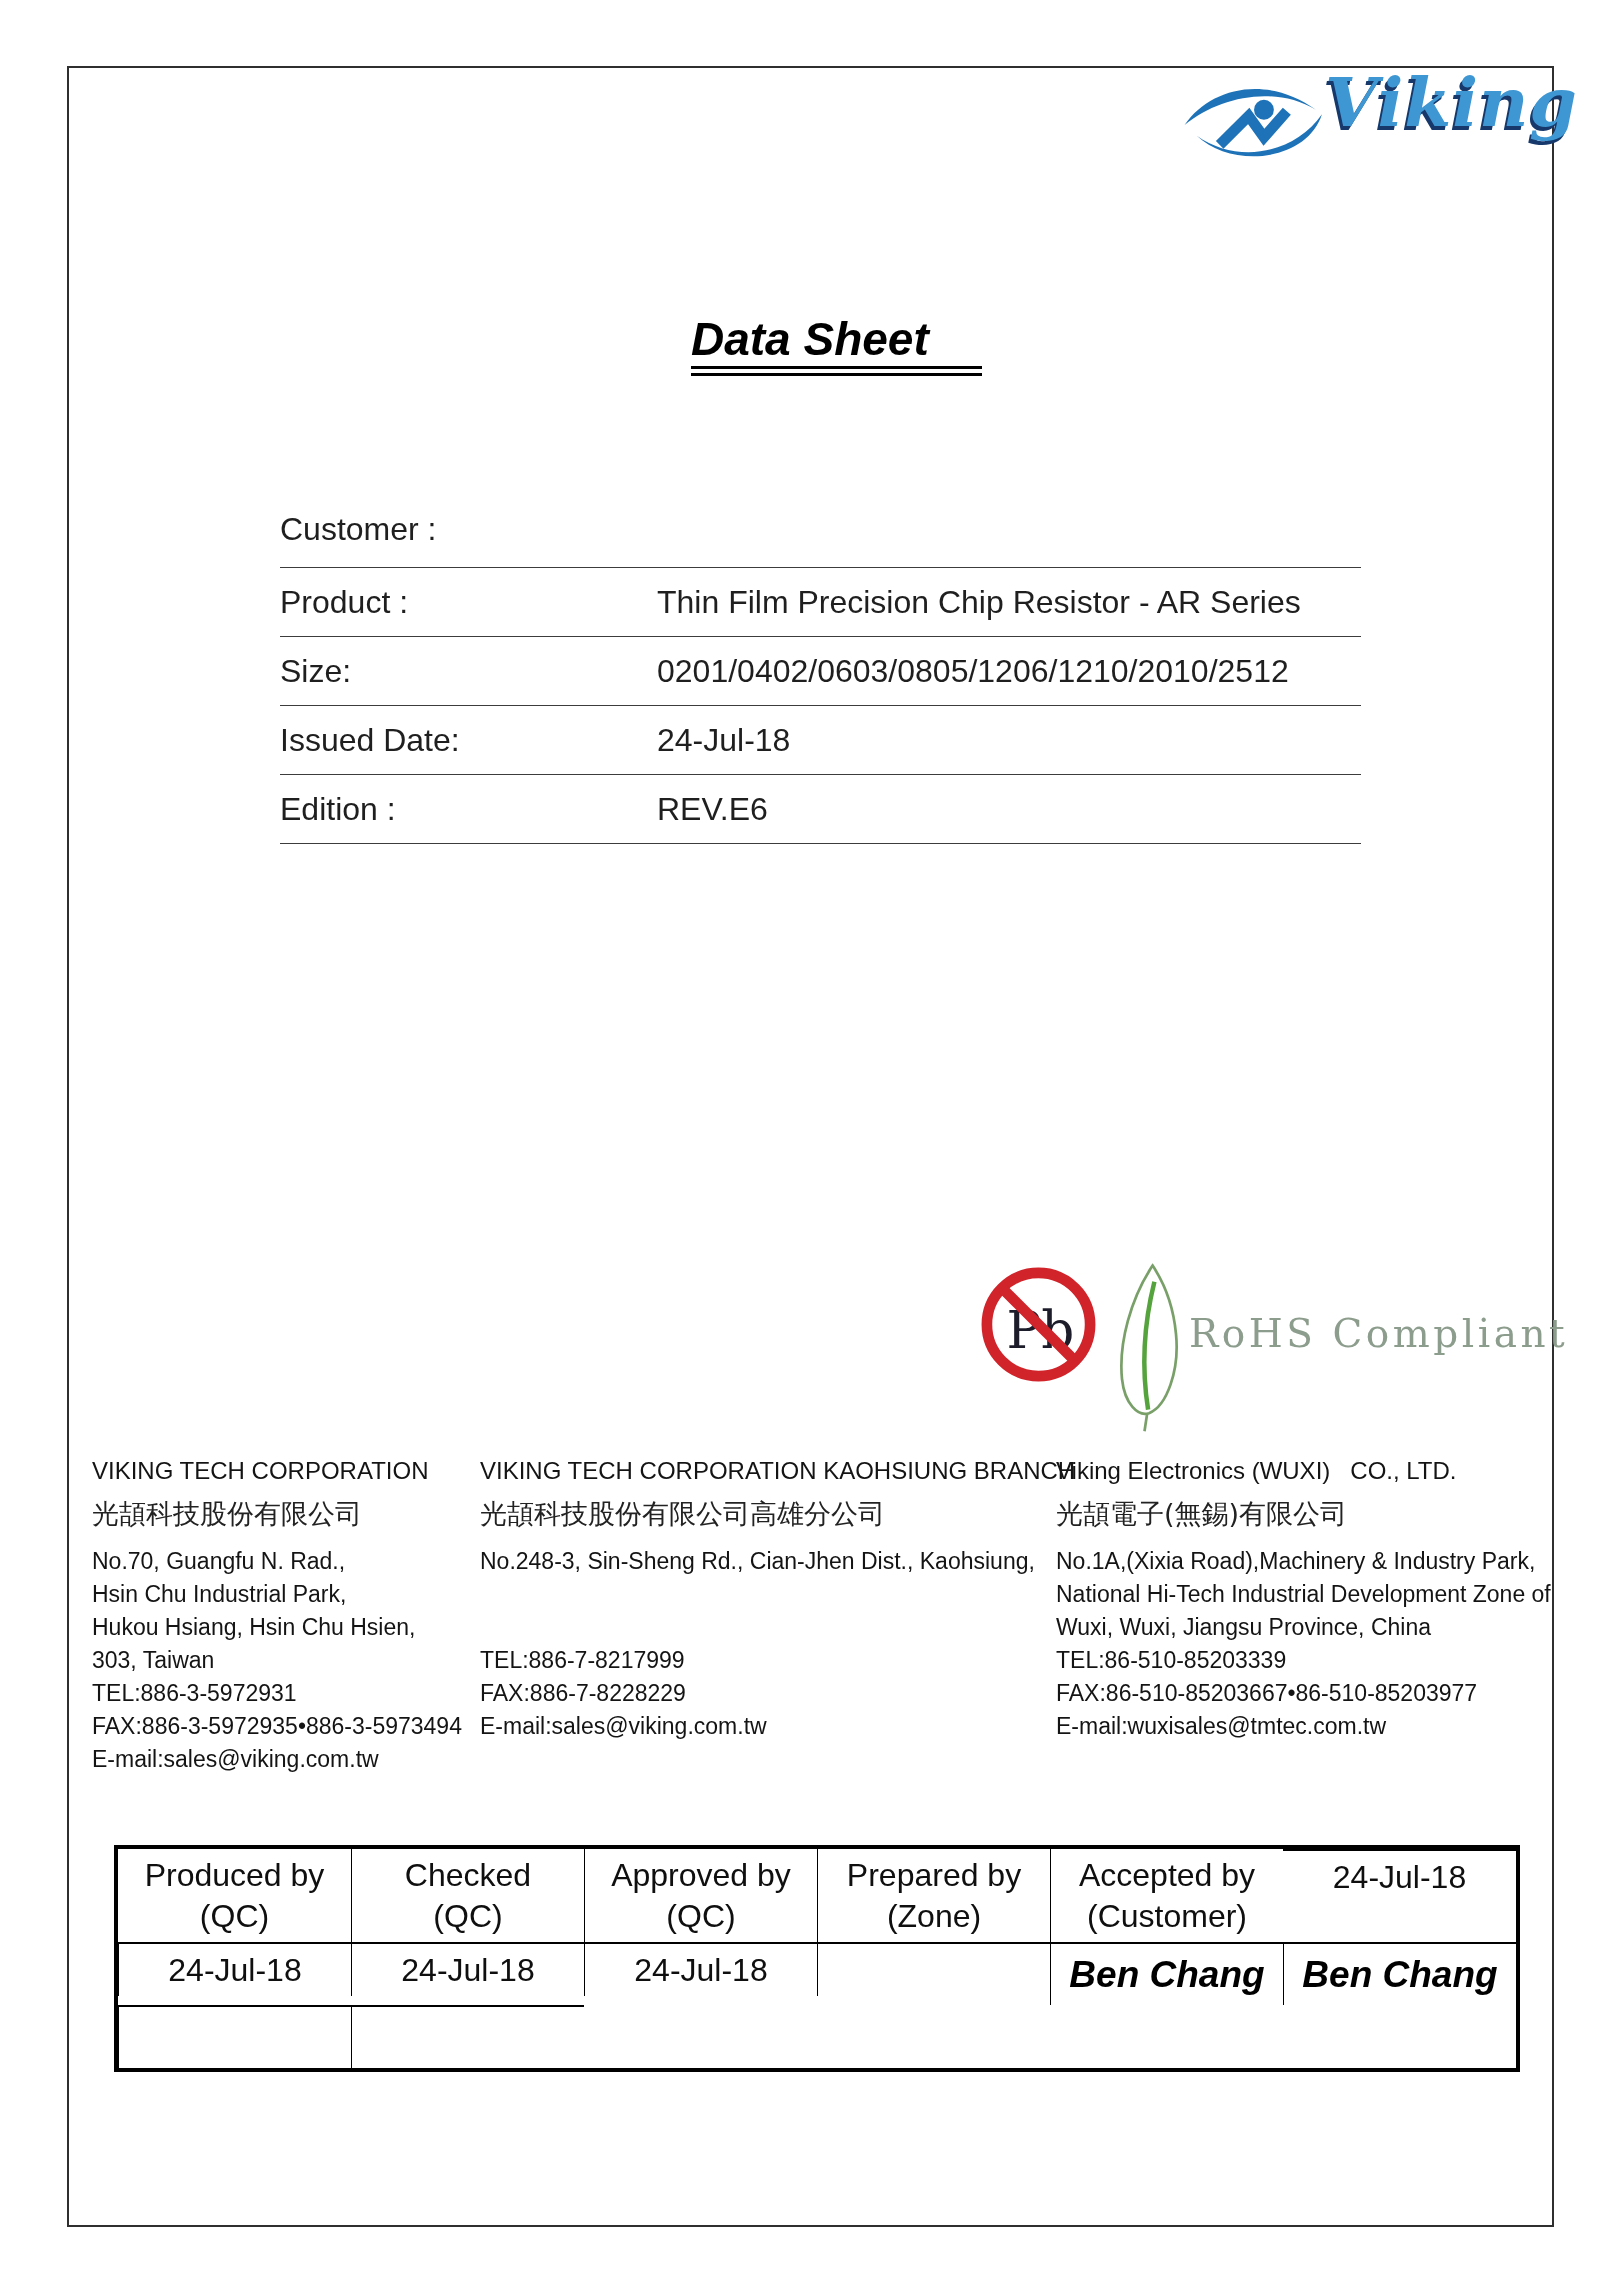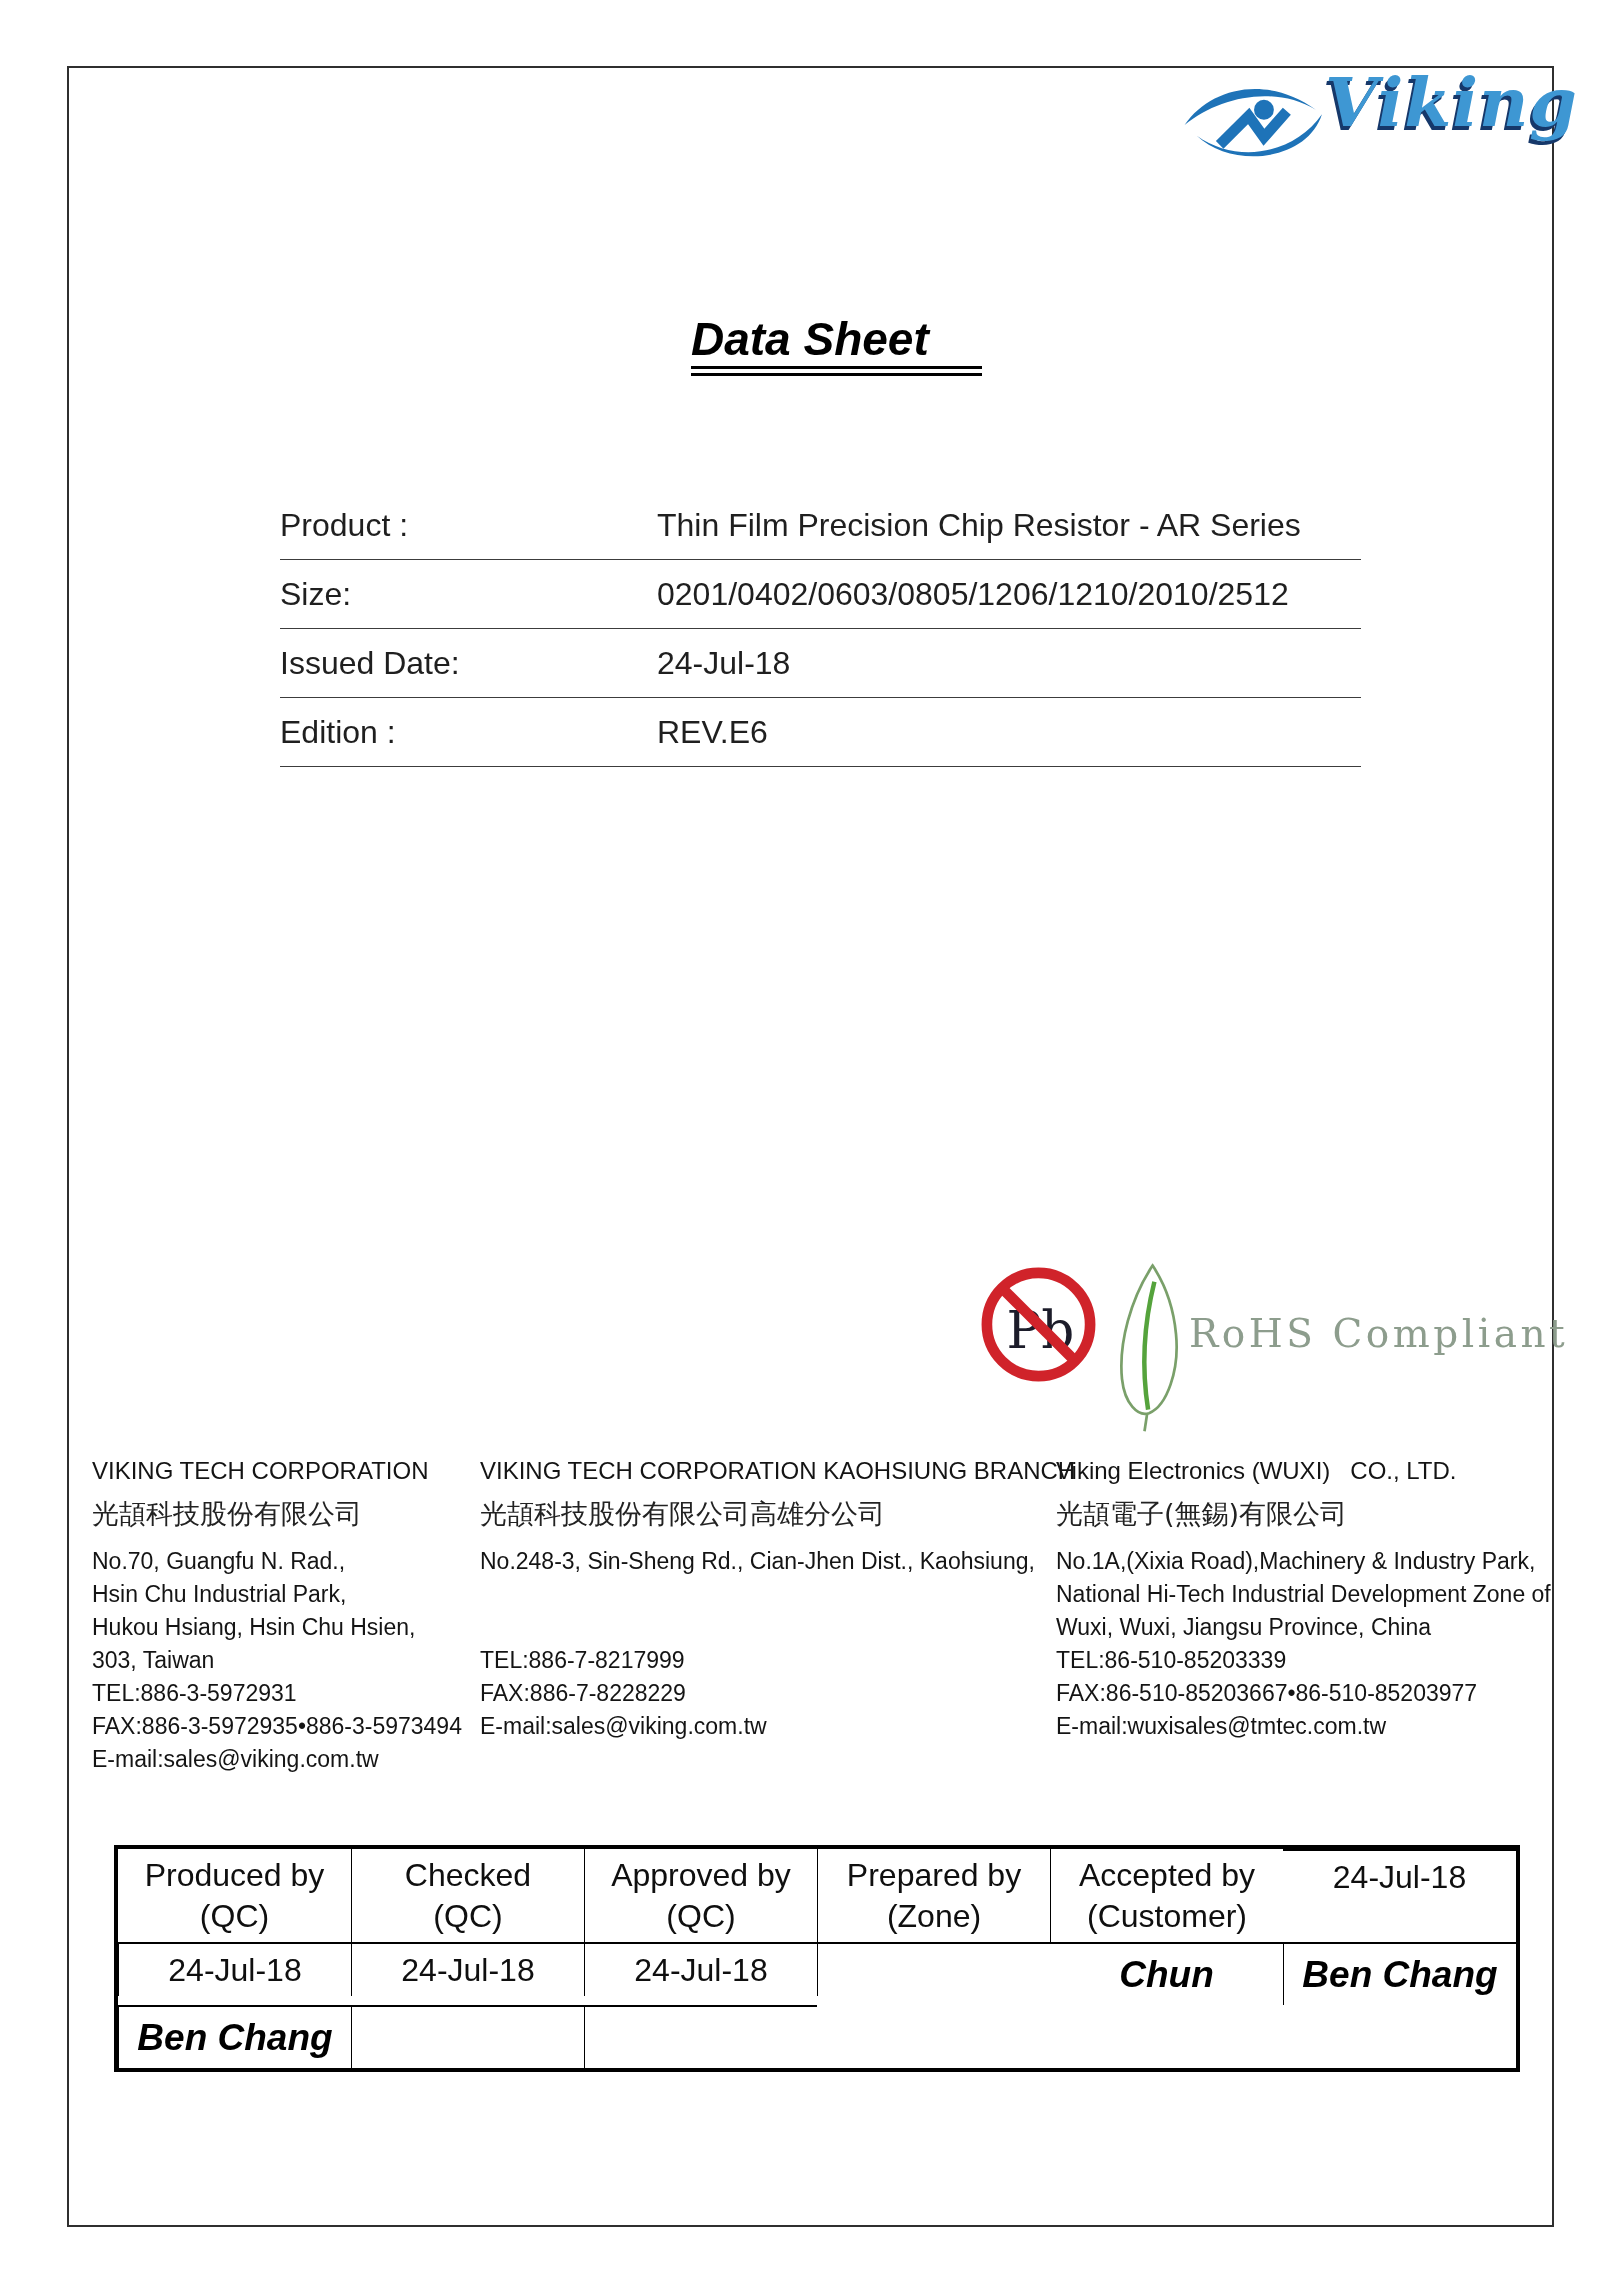--- a/index.html
+++ b/index.html
@@ -71,20 +71,24 @@
       <polyline points="52,90 90,52 110,80 140,46" fill="none" stroke="#1e73b8" stroke-width="14"></polyline>
     </svg>
     <div class="wordmark">Viking</div>
   </div>
 
   <div class="title-wrap">
     <div class="title">Data Sheet</div>
   </div>
 
   <div class="fields">
+    <div class="field-row first">
+      <span class="field-label">Customer :</span>
+      <span class="field-value"></span>
+    </div>
     <div class="field-row">
       <span class="field-label">Product :</span>
       <span class="field-value">Thin Film Precision Chip Resistor - AR Series</span>
     </div>
     <div class="field-row">
       <span class="field-label">Size:</span>
       <span class="field-value">0201/0402/0603/0805/1206/1210/2010/2512</span>
     </div>
     <div class="field-row">
       <span class="field-label">Issued Date:</span>
@@ -166,21 +170,20 @@
       <div class="sig-role">Accepted by</div>
       <div class="sig-org">(Customer)</div>
     </div>
 
     <div class="sig-cell sig-date hline">24-Jul-18</div>
     <div class="sig-cell sig-date hline vline">24-Jul-18</div>
     <div class="sig-cell sig-date hline vline">24-Jul-18</div>
     <div class="sig-cell sig-date hline vline">24-Jul-18</div>
     <div class="sig-cell sig-date hline vline"></div>
 
-    <div class="sig-cell sig-name hline">Chun</div>
     <div class="sig-cell sig-name hline vline">Ben Chang</div>
     <div class="sig-cell sig-name hline vline">Ben Chang</div>
     <div class="sig-cell sig-name hline vline"></div>
     <div class="sig-cell sig-name hline vline"></div>
   </div>
 
 </div>
 
 
 </body></html>

